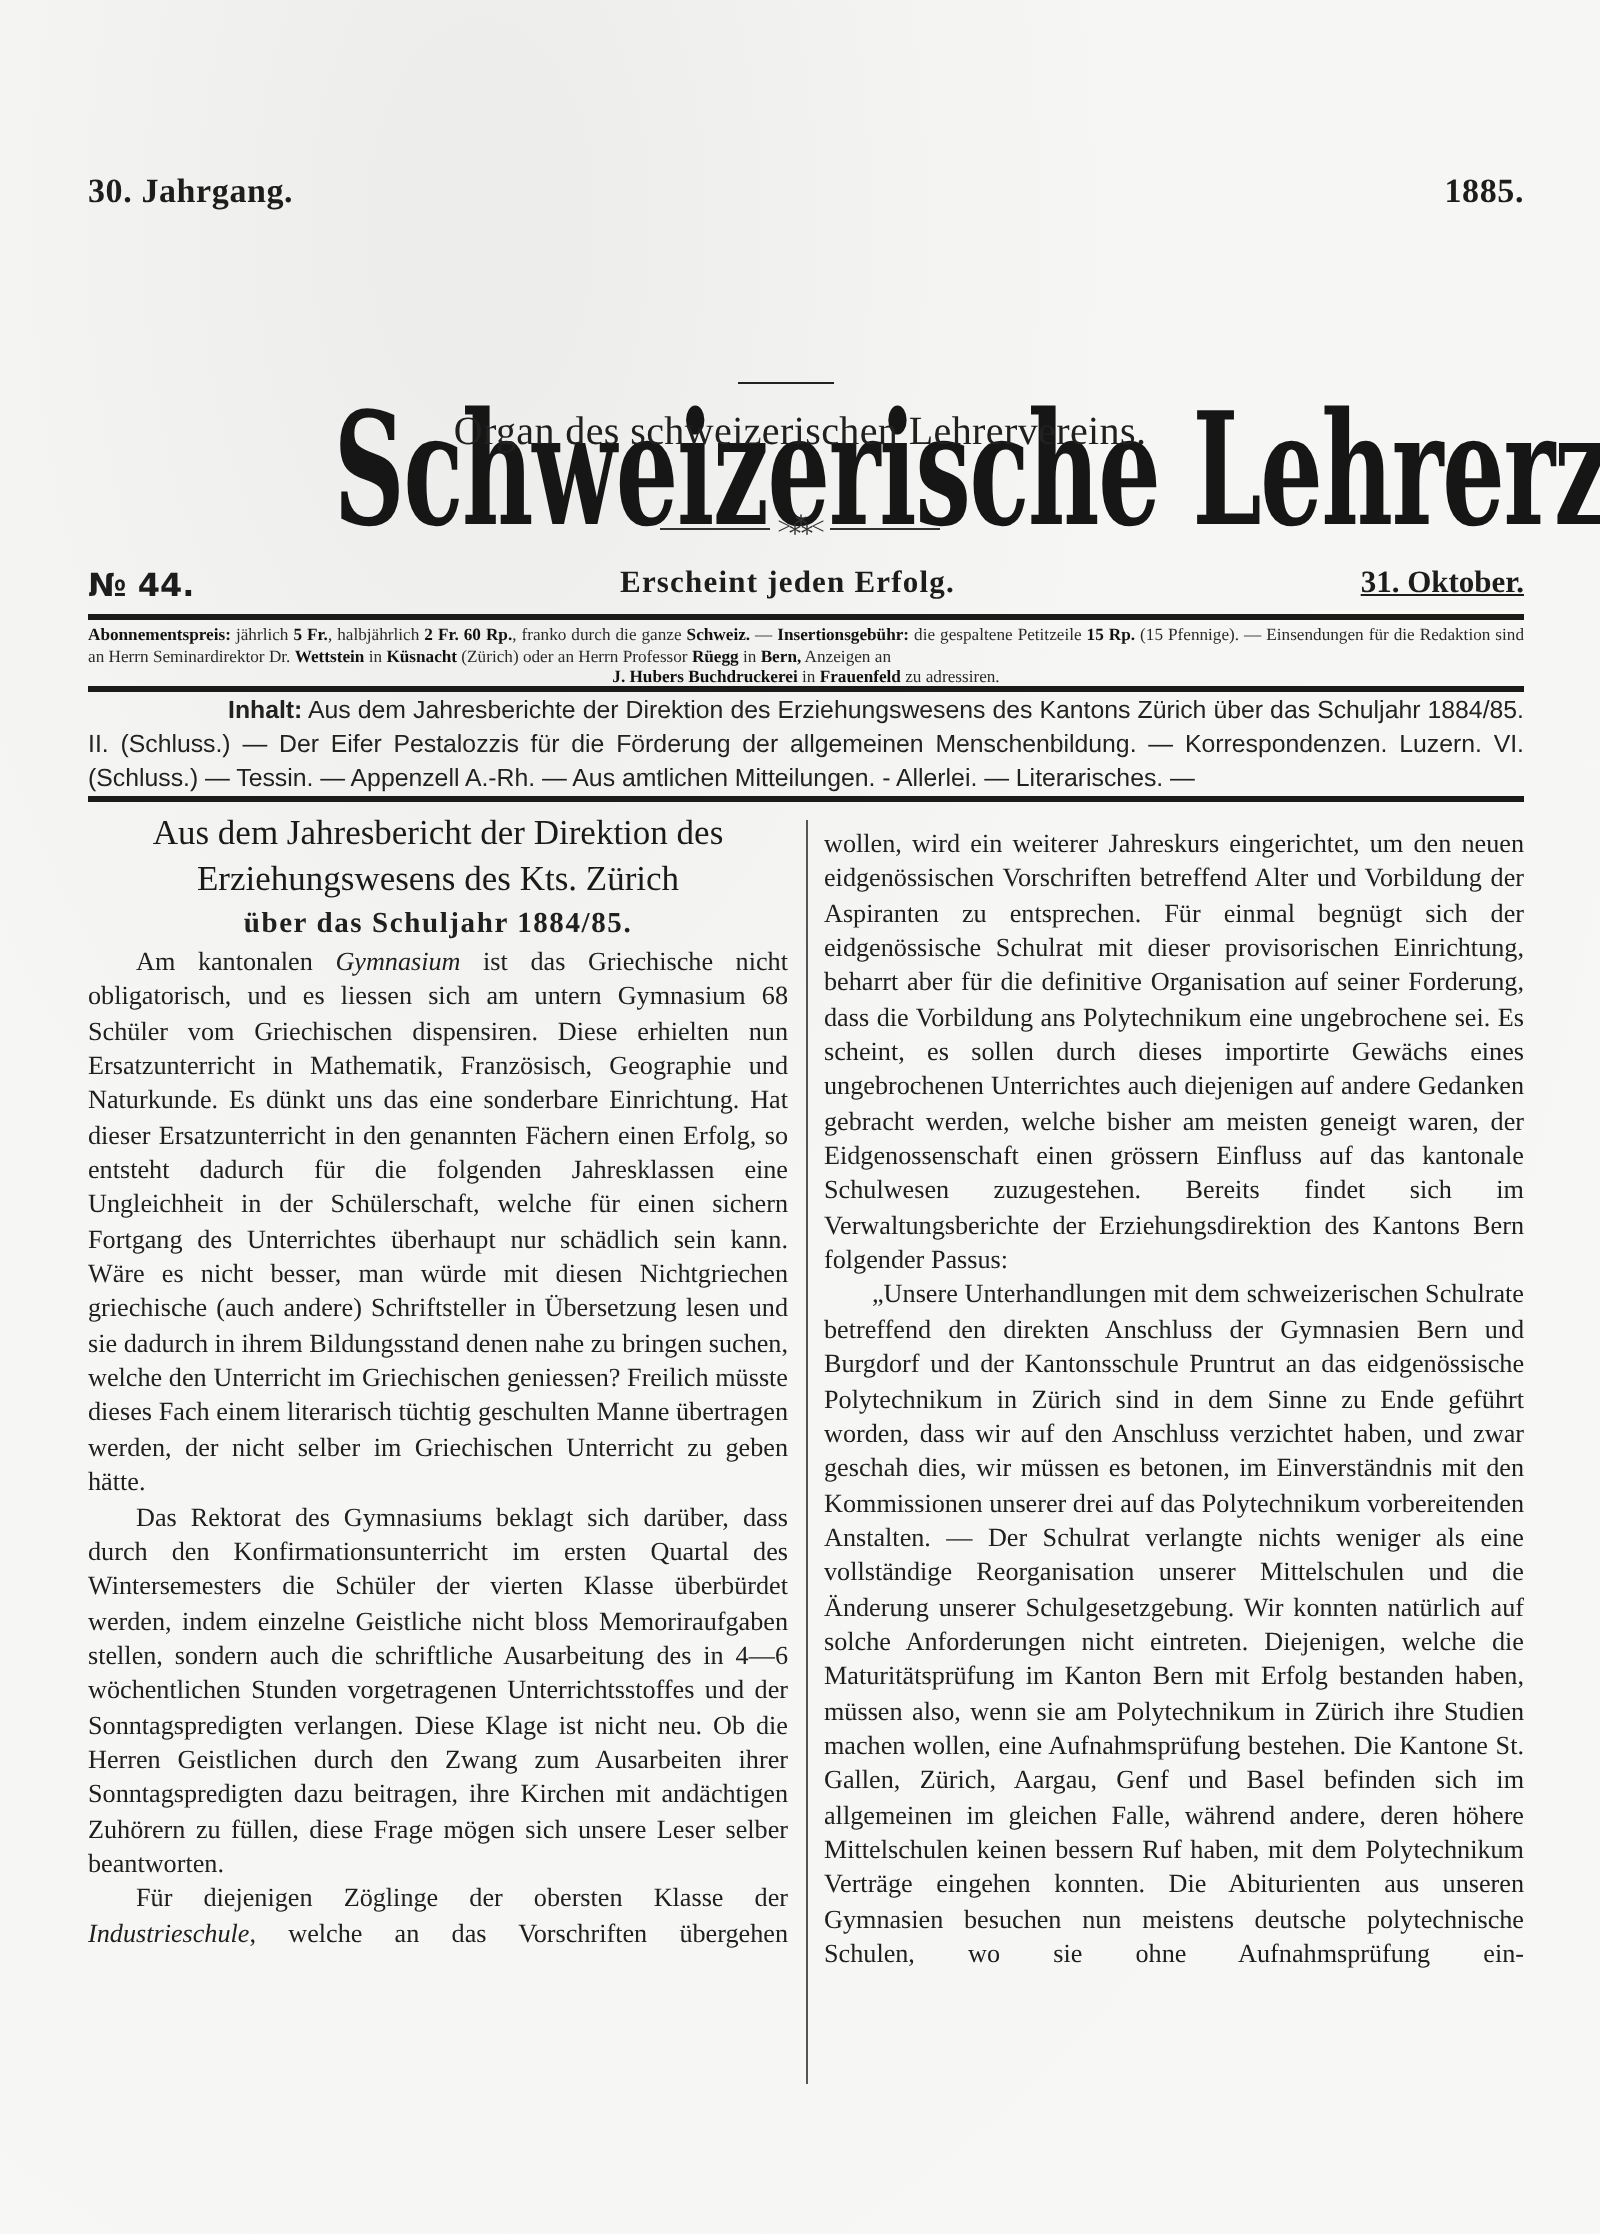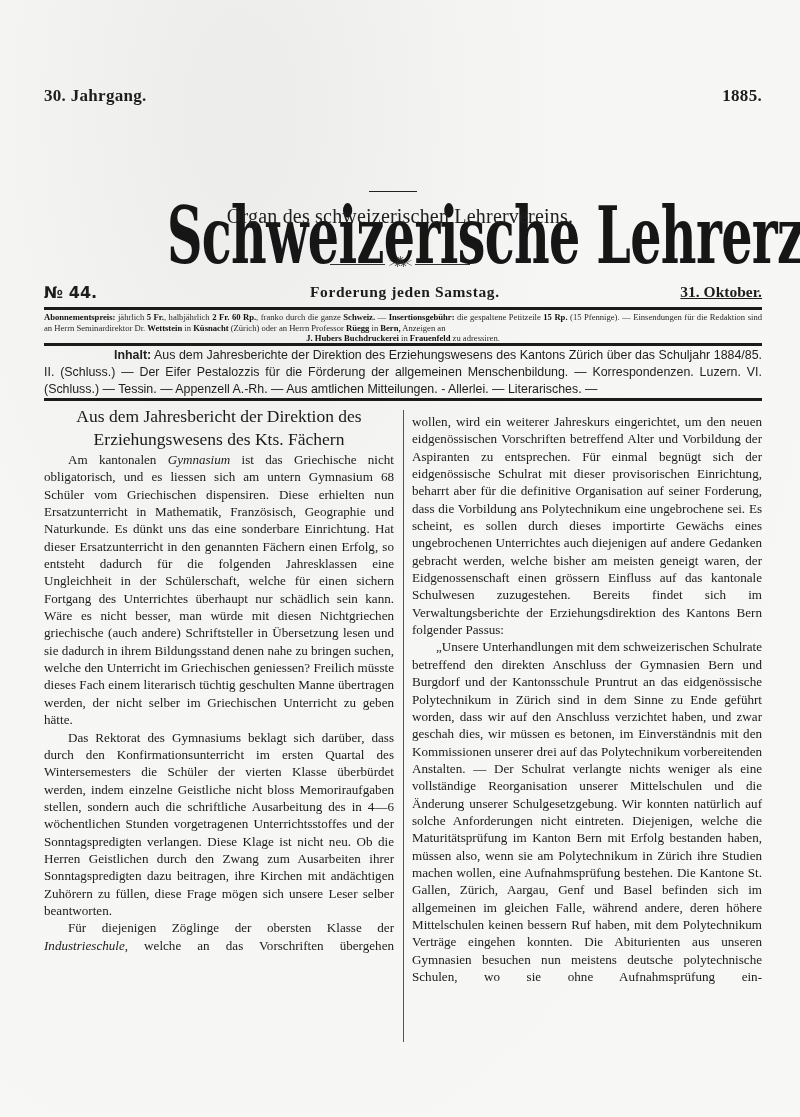--- a/index.html
+++ b/index.html
@@ -84,21 +84,21 @@
   <div class="subtitle">Organ des schweizerischen Lehrervereins.</div>
 
   <div class="ornament">
     <div class="line-l"></div>
     <div class="mid">&gt;⁂&lt;</div>
     <div class="line-r"></div>
   </div>
 
   <div class="issue-line">
     <span class="num">№ 44.</span>
-    <span class="freq">Forderung jeden Samstag.</span>
+    <span class="freq">Erscheint jeden Erfolg.</span>
     <span class="date">31. Oktober.</span>
   </div>
 
   <div class="rule-thick" style="top:307px;"></div>
 
   <div class="subscription">
     <b>Abonnementspreis:</b><span> jährlich </span><b>5 Fr.</b><span>, halbjährlich </span><b>2 Fr. 60 Rp.</b><span>, franko durch die ganze </span><b>Schweiz.</b><span> — </span><b>Insertionsgebühr:</b><span> die gespaltene Petitzeile </span><b>15 Rp.</b><span> (15 Pfennige). — Einsendungen für die Redaktion sind an Herrn Seminardirektor Dr. </span><b>Wettstein</b><span> in </span><b>Küsnacht</b><span> (Zürich) oder an Herrn Professor </span><b>Rüegg</b><span> in </span><b>Bern,</b><span> Anzeigen an</span>
     <span class="l3"><b>J. Hubers Buchdruckerei</b><span> in </span><b>Frauenfeld</b><span> zu adressiren.</span></span>
   </div>
 
@@ -106,22 +106,23 @@
 
   <div class="contents">
     <span class="lbl">Inhalt:</span><span> Aus dem Jahresberichte der Direktion des Erziehungswesens des Kantons Zürich über das Schuljahr 1884/85. II. (Schluss.) — Der Eifer Pestalozzis für die Förderung der allgemeinen Menschenbildung. — Korrespondenzen. Luzern. VI. (Schluss.) — Tessin. — Appenzell A.-Rh. — Aus amtlichen Mitteilungen. - Allerlei. — Literarisches. —</span>
   </div>
 
   <div class="rule-thick" style="top:398px;"></div>
 
   <div class="col col-left">
     <div class="art-head">
       <div>Aus dem Jahresbericht der Direktion des</div>
-      <div>Erziehungswesens des Kts. Fächern</div>
+      <div>Erziehungswesens des Kts. Zürich</div>
     </div>
+    <div class="art-sub">über das Schuljahr 1884/85.</div>
     <p class="ind"><span>Am kantonalen </span><i>Gymnasium</i><span> ist das Griechische nicht obligatorisch, und es liessen sich am untern Gymnasium 68 Schüler vom Griechischen dispensiren. Diese erhielten nun Ersatzunterricht in Mathematik, Französisch, Geographie und Naturkunde. Es dünkt uns das eine sonderbare Einrichtung. Hat dieser Ersatzunterricht in den genannten Fächern einen Erfolg, so entsteht dadurch für die folgenden Jahresklassen eine Ungleichheit in der Schülerschaft, welche für einen sichern Fortgang des Unterrichtes überhaupt nur schädlich sein kann. Wäre es nicht besser, man würde mit diesen Nichtgriechen griechische (auch andere) Schriftsteller in Übersetzung lesen und sie dadurch in ihrem Bildungsstand denen nahe zu bringen suchen, welche den Unterricht im Griechischen geniessen? Freilich müsste dieses Fach einem literarisch tüchtig geschulten Manne übertragen werden, der nicht selber im Griechischen Unterricht zu geben hätte.</span></p>
     <p class="ind">Das Rektorat des Gymnasiums beklagt sich darüber, dass durch den Konfirmationsunterricht im ersten Quartal des Wintersemesters die Schüler der vierten Klasse überbürdet werden, indem einzelne Geistliche nicht bloss Memoriraufgaben stellen, sondern auch die schriftliche Ausarbeitung des in 4—6 wöchentlichen Stunden vorgetragenen Unterrichtsstoffes und der Sonntagspredigten verlangen. Diese Klage ist nicht neu. Ob die Herren Geistlichen durch den Zwang zum Ausarbeiten ihrer Sonntagspredigten dazu beitragen, ihre Kirchen mit andächtigen Zuhörern zu füllen, diese Frage mögen sich unsere Leser selber beantworten.</p>
     <p class="ind last-line"><span>Für diejenigen Zöglinge der obersten Klasse der </span><i>Industrieschule</i><span>, welche an das Vorschriften übergehen</span></p>
   </div>
 
   <div class="col-divider"></div>
 
   <div class="col col-right" style="top:413px;">
     <p>wollen, wird ein weiterer Jahreskurs eingerichtet, um den neuen eidgenössischen Vorschriften betreffend Alter und Vorbildung der Aspiranten zu entsprechen. Für einmal begnügt sich der eidgenössische Schulrat mit dieser provisorischen Einrichtung, beharrt aber für die definitive Organisation auf seiner Forderung, dass die Vorbildung ans Polytechnikum eine ungebrochene sei. Es scheint, es sollen durch dieses importirte Gewächs eines ungebrochenen Unterrichtes auch diejenigen auf andere Gedanken gebracht werden, welche bisher am meisten geneigt waren, der Eidgenossenschaft einen grössern Einfluss auf das kantonale Schulwesen zuzugestehen. Bereits findet sich im Verwaltungsberichte der Erziehungsdirektion des Kantons Bern folgender Passus:</p>
     <p class="ind last-line">„Unsere Unterhandlungen mit dem schweizerischen Schulrate betreffend den direkten Anschluss der Gymnasien Bern und Burgdorf und der Kantonsschule Pruntrut an das eidgenössische Polytechnikum in Zürich sind in dem Sinne zu Ende geführt worden, dass wir auf den Anschluss verzichtet haben, und zwar geschah dies, wir müssen es betonen, im Einverständnis mit den Kommissionen unserer drei auf das Polytechnikum vorbereitenden Anstalten. — Der Schulrat verlangte nichts weniger als eine vollständige Reorganisation unserer Mittelschulen und die Änderung unserer Schulgesetzgebung. Wir konnten natürlich auf solche Anforderungen nicht eintreten. Diejenigen, welche die Maturitätsprüfung im Kanton Bern mit Erfolg bestanden haben, müssen also, wenn sie am Polytechnikum in Zürich ihre Studien machen wollen, eine Aufnahmsprüfung bestehen. Die Kantone St. Gallen, Zürich, Aargau, Genf und Basel befinden sich im allgemeinen im gleichen Falle, während andere, deren höhere Mittelschulen keinen bessern Ruf haben, mit dem Polytechnikum Verträge eingehen konnten. Die Abiturienten aus unseren Gymnasien besuchen nun meistens deutsche polytechnische Schulen, wo sie ohne Aufnahmsprüfung ein-</p>

